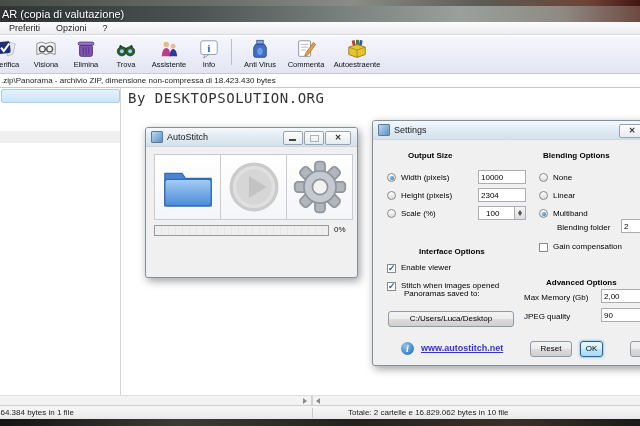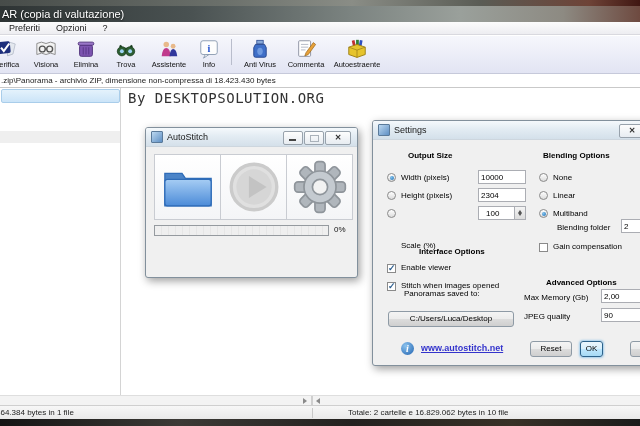--- a/index.html
+++ b/index.html
@@ -272,21 +272,21 @@
     </div>
 
     <div class="stg-header" style="left:35px;top:30px;">Output Size</div>
     <div class="radio sel" style="left:14px;top:52px;"></div>
     <div class="stg-label" style="left:28px;top:52px;">Width (pixels)</div>
     <input class="field" style="left: 105px; top: 49px; width: 48px;" value="10000">
     <div class="radio" style="left:14px;top:70px;"></div>
     <div class="stg-label" style="left:28px;top:70px;">Height (pixels)</div>
     <input class="field" style="left: 105px; top: 67px; width: 48px;" value="2304">
     <div class="radio" style="left:14px;top:88px;"></div>
-    <div class="stg-label" style="left:28px;top:88px;margin-top:32px;">Scale (%)</div>
+    <div class="stg-label" style="left:28px;top:88px;">Scale (%)</div>
     <input class="field" style="left: 105px; top: 85px; width: 37px; padding-left: 7px;" value="100">
     <div class="spin" style="left:142px;top:85px;"></div>
 
     <div class="stg-header" style="left:170px;top:30px;">Blending Options</div>
     <div class="radio" style="left:166px;top:52px;"></div>
     <div class="stg-label" style="left:180px;top:52px;">None</div>
     <div class="radio" style="left:166px;top:70px;"></div>
     <div class="stg-label" style="left:180px;top:70px;">Linear</div>
     <div class="radio sel" style="left:166px;top:88px;"></div>
     <div class="stg-label" style="left:180px;top:88px;">Multiband</div>

